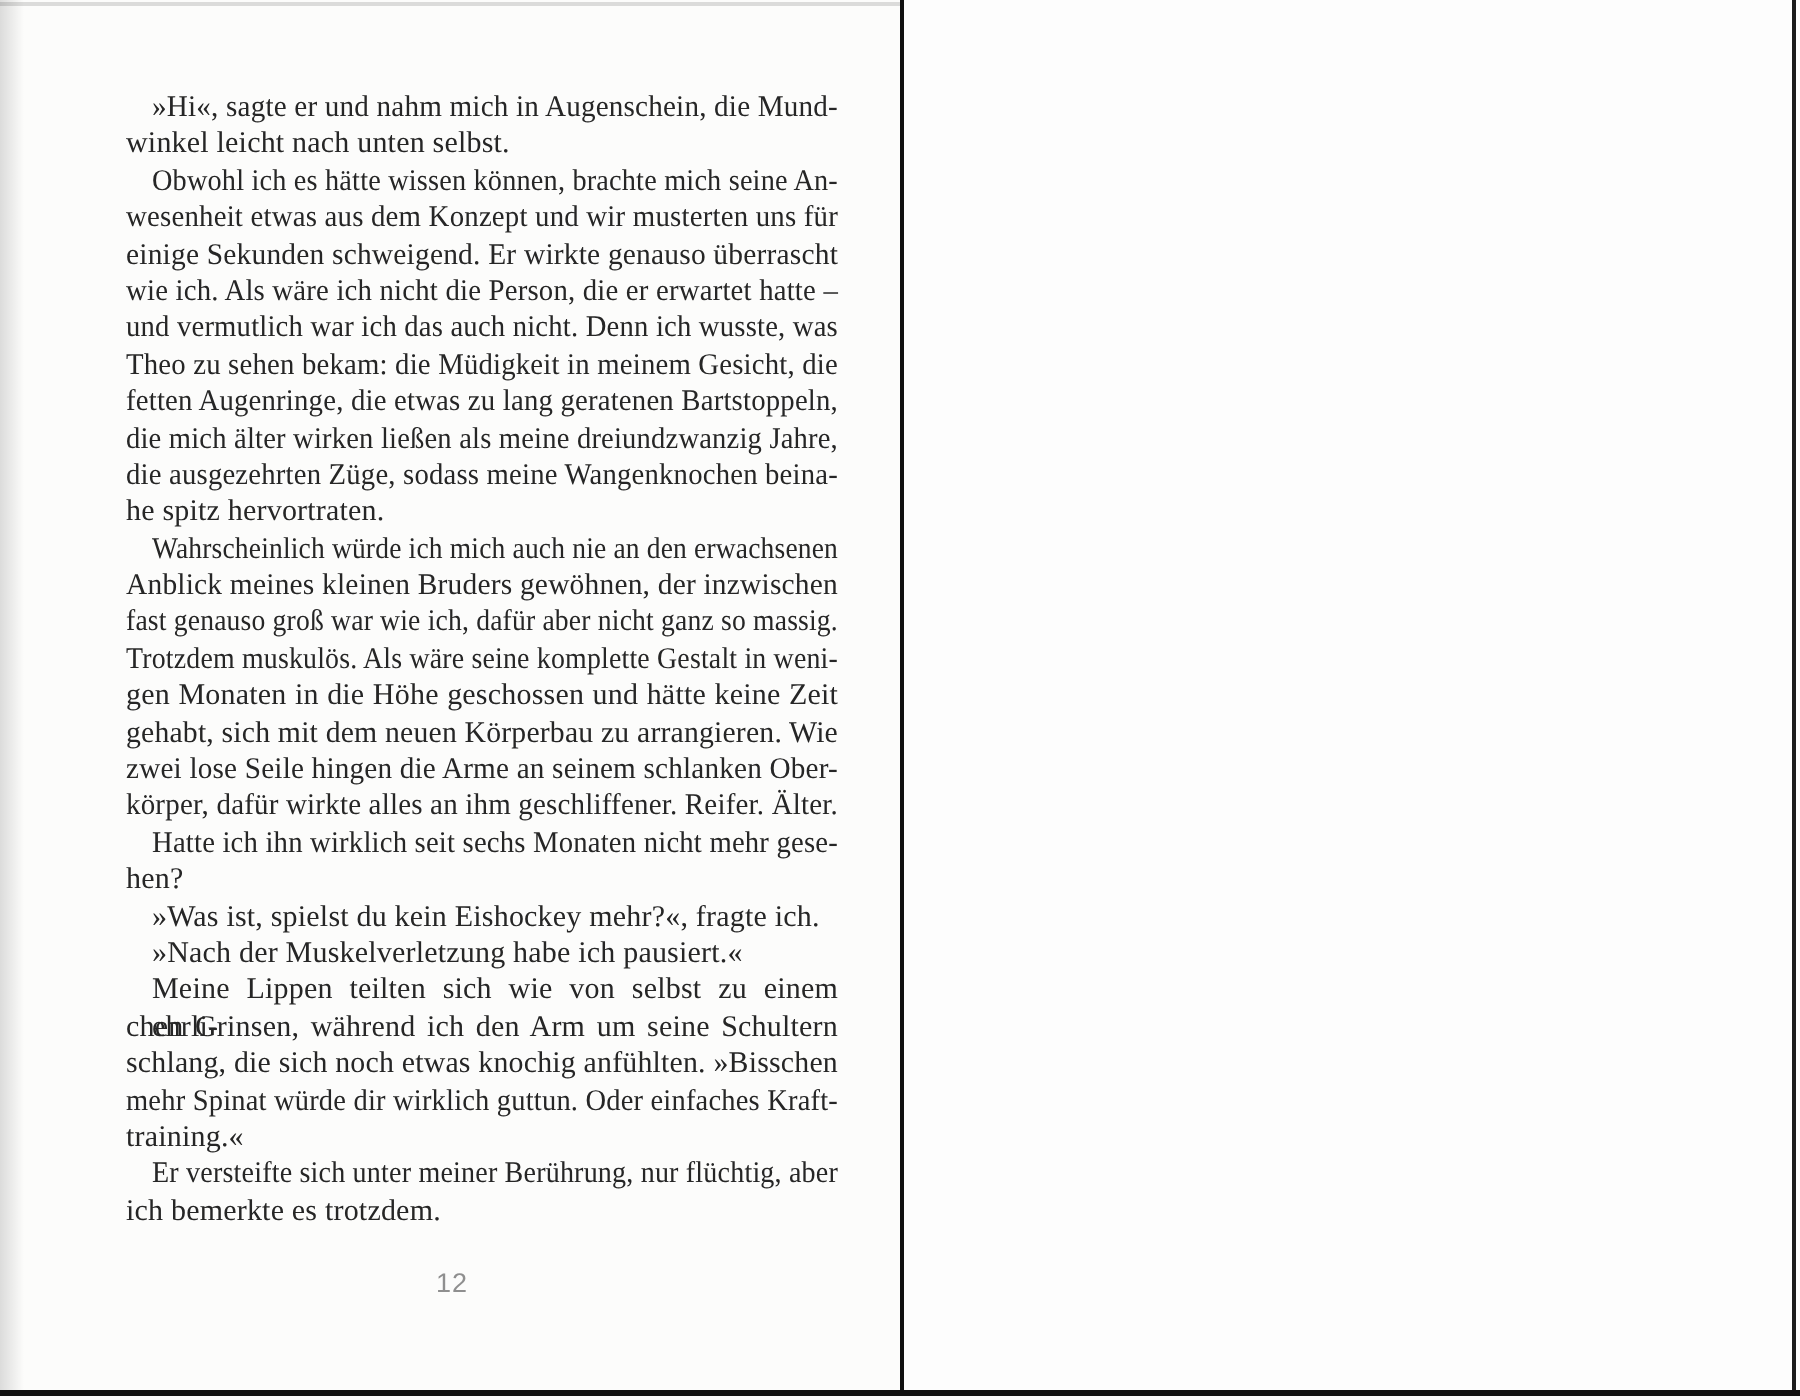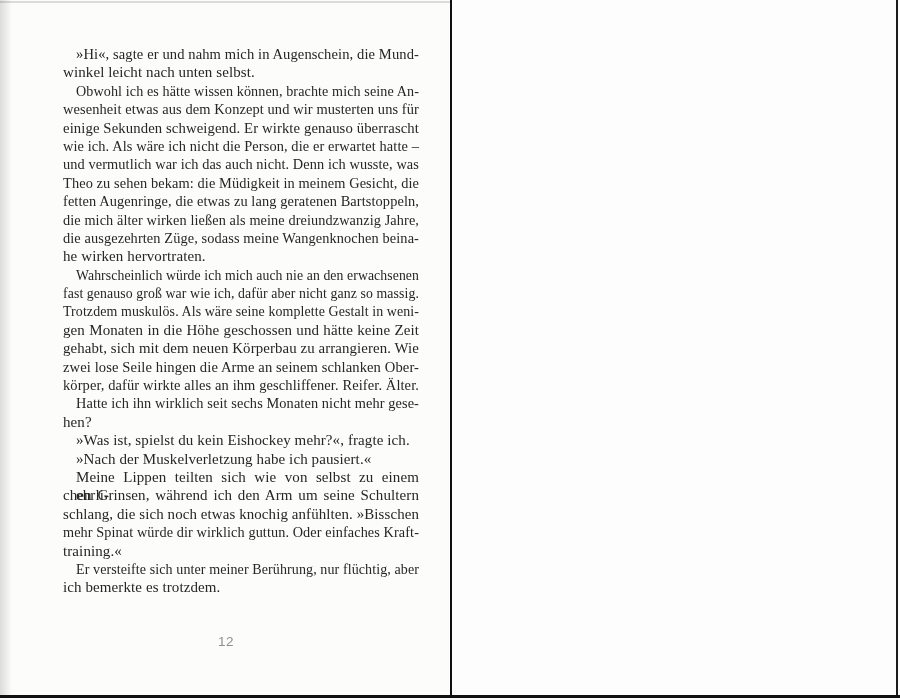--- a/index.html
+++ b/index.html
@@ -66,22 +66,23 @@
         <div class="line end"><span class="ln" style="">winkel leicht nach unten selbst.</span></div>
         <div class="line indent" style="text-align: right; text-align-last: left;"><span class="ln" style="white-space: nowrap; display: inline-block; transform-origin: 0px 50%; transform: scaleX(0.9424);">Obwohl ich es hätte wissen können, brachte mich seine An-</span></div>
         <div class="line" style="text-align: left; text-align-last: left;"><span class="ln" style="white-space: nowrap; display: inline-block; transform-origin: 0px 50%; transform: scaleX(0.9616);">wesenheit etwas aus dem Konzept und wir musterten uns für</span></div>
         <div class="line" style="text-align: left; text-align-last: left;"><span class="ln" style="white-space: nowrap; display: inline-block; transform-origin: 0px 50%; transform: scaleX(0.9819);">einige Sekunden schweigend. Er wirkte genauso überrascht</span></div>
         <div class="line" style="text-align: left; text-align-last: left;"><span class="ln" style="white-space: nowrap; display: inline-block; transform-origin: 0px 50%; transform: scaleX(0.9591);">wie ich. Als wäre ich nicht die Person, die er erwartet hatte –</span></div>
         <div class="line" style="text-align: center; text-align-last: left;"><span class="ln" style="white-space: nowrap; display: inline-block; transform-origin: 0px 50%; transform: scaleX(0.9557);">und vermutlich war ich das auch nicht. Denn ich wusste, was</span></div>
         <div class="line" style="text-align: left; text-align-last: left;"><span class="ln" style="white-space: nowrap; display: inline-block; transform-origin: 0px 50%; transform: scaleX(0.9584);">Theo zu sehen bekam: die Müdigkeit in meinem Gesicht, die</span></div>
         <div class="line" style="text-align: left; text-align-last: left;"><span class="ln" style="white-space: nowrap; display: inline-block; transform-origin: 0px 50%; transform: scaleX(0.9588);">fetten Augenringe, die etwas zu lang geratenen Bartstoppeln,</span></div>
         <div class="line" style="text-align: left; text-align-last: left;"><span class="ln" style="white-space: nowrap; display: inline-block; transform-origin: 0px 50%; transform: scaleX(0.9524);">die mich älter wirken ließen als meine dreiundzwanzig Jahre,</span></div>
         <div class="line" style="text-align: left; text-align-last: left;"><span class="ln" style="white-space: nowrap; display: inline-block; transform-origin: 0px 50%; transform: scaleX(0.9572);">die ausgezehrten Züge, sodass meine Wangenknochen beina-</span></div>
-        <div class="line end"><span class="ln" style="">he wirken hervortraten.</span></div>
+        <div class="line end"><span class="ln" style="">he spitz hervortraten.</span></div>
         <div class="line indent" style="text-align: left; text-align-last: left;"><span class="ln" style="white-space: nowrap; display: inline-block; transform-origin: 0px 50%; transform: scaleX(0.9163);">Wahrscheinlich würde ich mich auch nie an den erwachsenen</span></div>
+        <div class="line" style="text-align: left; text-align-last: left;"><span class="ln" style="white-space: nowrap; display: inline-block; transform-origin: 0px 50%; transform: scaleX(0.9821);">Anblick meines kleinen Bruders gewöhnen, der inzwischen</span></div>
         <div class="line" style="text-align: left; text-align-last: left;"><span class="ln" style="white-space: nowrap; display: inline-block; transform-origin: 0px 50%; transform: scaleX(0.9208);">fast genauso groß war wie ich, dafür aber nicht ganz so massig.</span></div>
         <div class="line" style="text-align: left; text-align-last: left; text-decoration: underline;"><span class="ln" style="white-space: nowrap; display: inline-block; transform-origin: 0px 50%; transform: scaleX(0.9287);">Trotzdem muskulös. Als wäre seine komplette Gestalt in weni-</span></div>
         <div class="line"><span class="ln" style="">gen Monaten in die Höhe geschossen und hätte keine Zeit</span></div>
         <div class="line" style="text-align: left; text-align-last: left;"><span class="ln" style="white-space: nowrap; display: inline-block; transform-origin: 0px 50%; transform: scaleX(0.99);">gehabt, sich mit dem neuen Körperbau zu arrangieren. Wie</span></div>
         <div class="line" style="text-align: left; text-align-last: left;"><span class="ln" style="white-space: nowrap; display: inline-block; transform-origin: 0px 50%; transform: scaleX(0.9735);">zwei lose Seile hingen die Arme an seinem schlanken Ober-</span></div>
         <div class="line end" style="text-align: left; text-align-last: left;"><span class="ln" style="white-space: nowrap; display: inline-block; transform-origin: 0px 50%; transform: scaleX(0.9657);">körper, dafür wirkte alles an ihm geschliffener. Reifer. Älter.</span></div>
         <div class="line indent" style="text-align: left; text-align-last: left;"><span class="ln" style="white-space: nowrap; display: inline-block; transform-origin: 0px 50%; transform: scaleX(0.9564);">Hatte ich ihn wirklich seit sechs Monaten nicht mehr gese-</span></div>
         <div class="line end"><span class="ln" style="">hen?</span></div>
         <div class="line indent end"><span class="ln" style="">»Was ist, spielst du kein Eishockey mehr?«, fragte ich.</span></div>
         <div class="line indent end"><span class="ln" style="">»Nach der Muskelverletzung habe ich pausiert.«</span></div>

